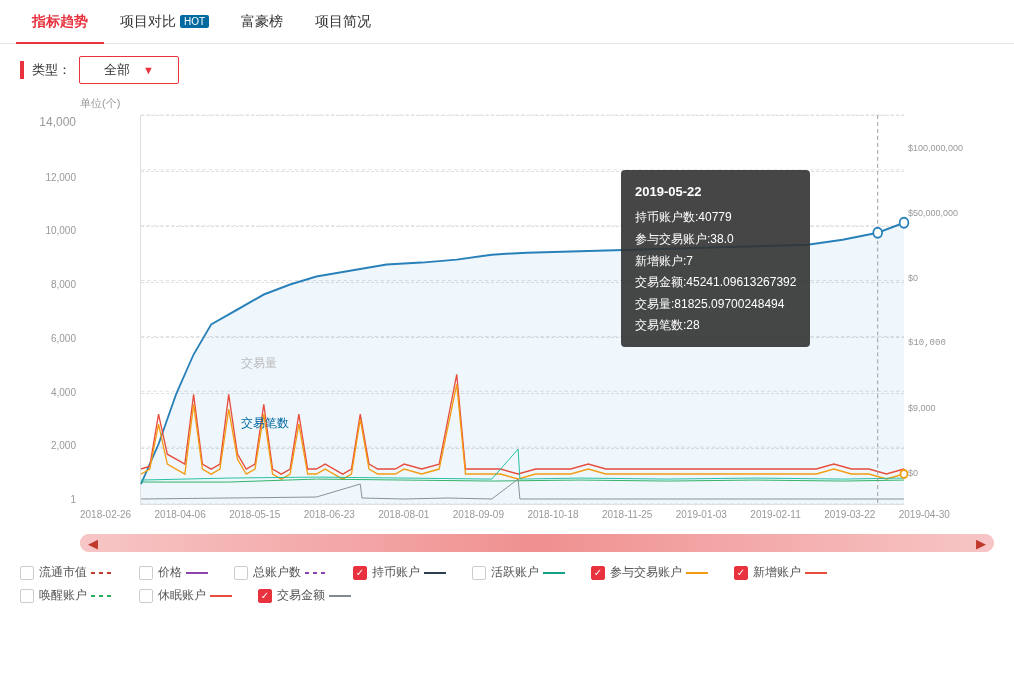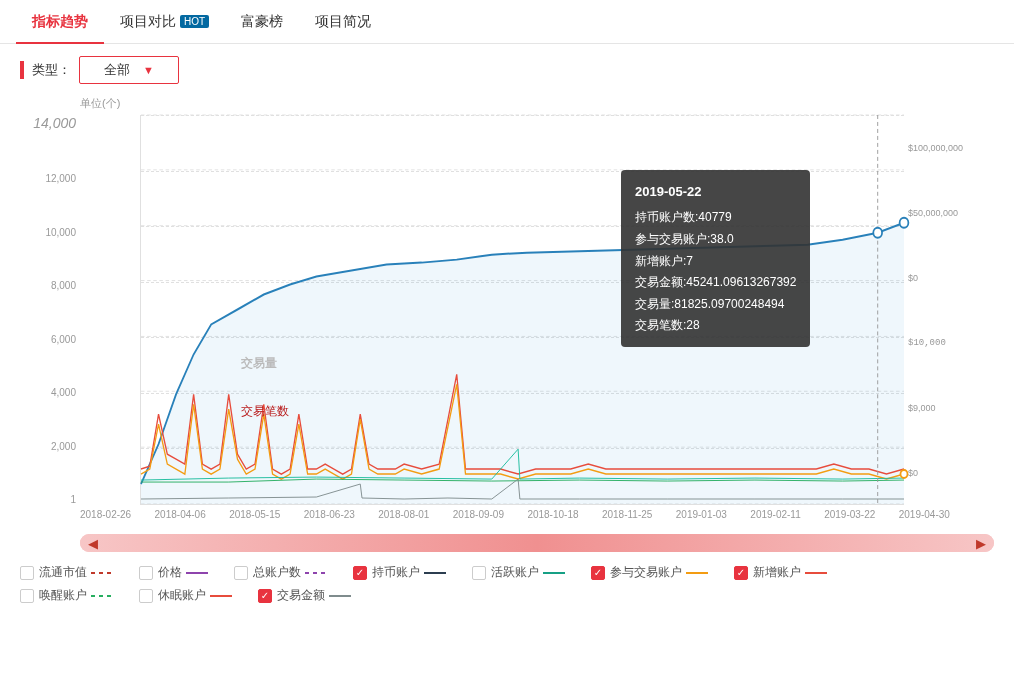--- a/index.html
+++ b/index.html
@@ -76,21 +76,21 @@
     <span class="select-arrow">▼</span>
   </div>
 </div>
 
 <div class="chart-container">
   <div class="chart-y-label">单位(个)</div>
 
   <div style="position:relative; display:flex;">
 
     <div style="position:relative; width:60px; height:390px; display:flex; flex-direction:column; justify-content:space-between; align-items:flex-end; padding-right:4px; padding-bottom:0; flex-shrink:0;">
-      <span style="font-size:14px;color:#999;font-style:italic;">14,000</span>
+      <span style="font-size:12px;color:#999;">14,000</span>
       <span style="font-size:10px;color:#999;">12,000</span>
       <span style="font-size:10px;color:#999;">10,000</span>
       <span style="font-size:10px;color:#999;">8,000</span>
       <span style="font-size:10px;color:#999;">6,000</span>
       <span style="font-size:10px;color:#999;">4,000</span>
       <span style="font-size:10px;color:#999;">2,000</span>
       <span style="font-size:10px;color:#999;">1</span>
     </div>
 
     <div class="chart-wrapper" style="position:relative;">
@@ -131,22 +131,22 @@
 
         <circle cx="870" cy="108" r="5" fill="#fff" stroke="#2980b9" stroke-width="2"></circle>
 
         <circle cx="870" cy="360" r="4" fill="#fff" stroke="#f39c12" stroke-width="2"></circle>
 
         <line x1="840" y1="0" x2="840" y2="390" stroke="#999" stroke-width="1" stroke-dasharray="4,3"></line>
 
         <circle cx="840" cy="118" r="5" fill="#fff" stroke="#2980b9" stroke-width="2"></circle>
       </svg>
 
-      <div style="position:absolute; left:100px; top:240px; color:#bbb; font-size:12px;font-weight:bold;">交易量</div>
-      <div style="position:absolute; left:100px; top:288px; color:#b91c1c; font-size:12px;">交易笔数</div>
+      <div style="position:absolute; left:100px; top:240px; color:#bbb; font-size:12px;">交易量</div>
+      <div style="position:absolute; left:100px; top:300px; color:#0369a1; font-size:12px;">交易笔数</div>
 
       <div class="tooltip">
         <div class="tooltip-date">2019-05-22</div>
         <div>持币账户数:40779</div>
         <div>参与交易账户:38.0</div>
         <div>新增账户:7</div>
         <div>交易金额:45241.09613267392</div>
         <div>交易量:81825.09700248494</div>
         <div>交易笔数:28</div>
       </div>

